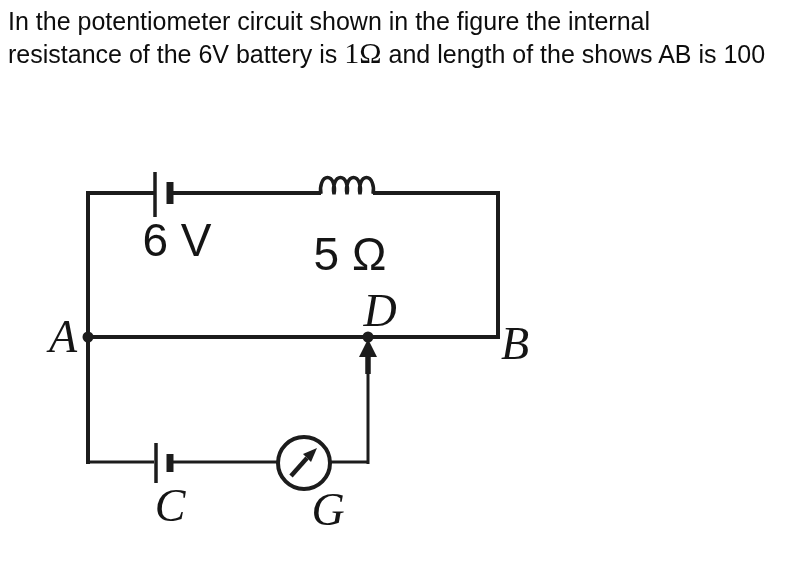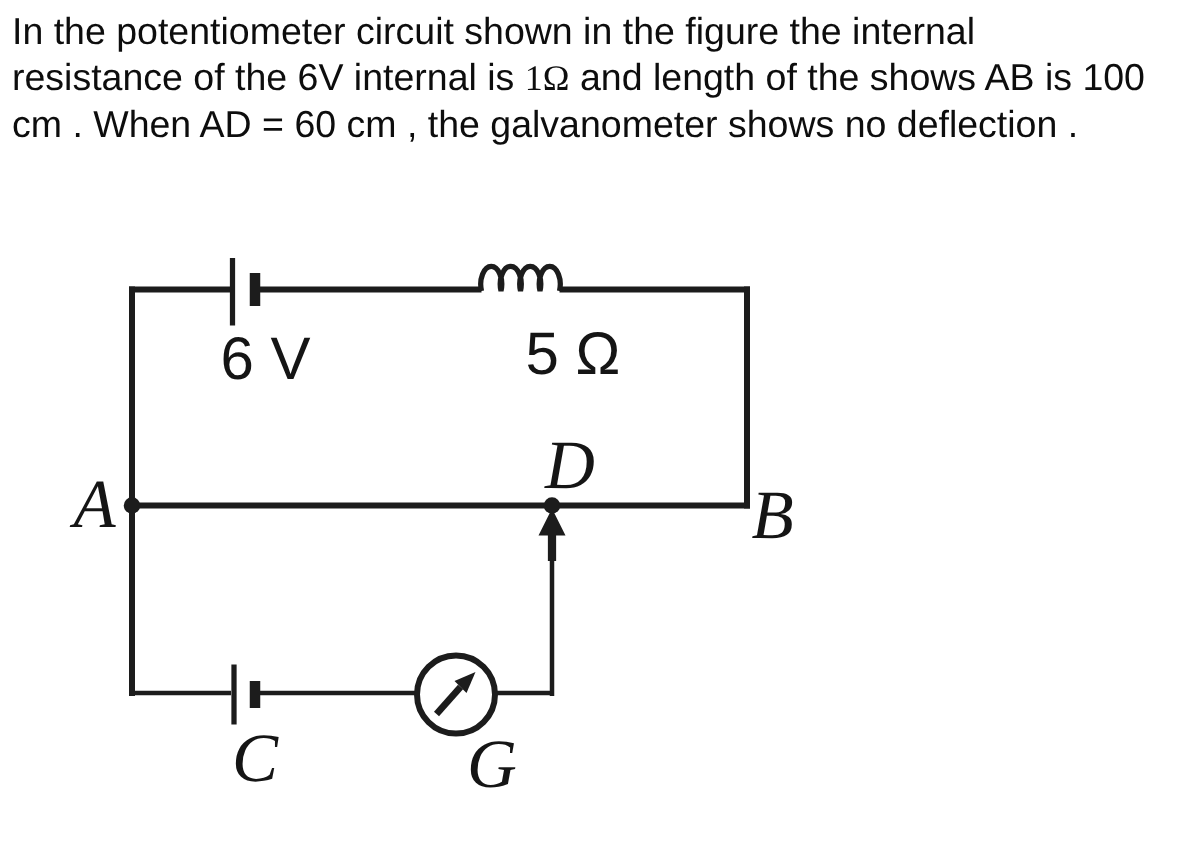--- a/index.html
+++ b/index.html
@@ -26,21 +26,21 @@
     font-family: "Liberation Sans", sans-serif;
   }
   .problem .line {
     display: block;
     white-space: nowrap;
     line-height: 31px;
     height: 31px;
   }
   .problem .math {
     font-family: "Liberation Serif", serif;
-    font-size: 24px;
+    font-size: 30px;
     line-height: 31px;
   }
   
   .diagram {
     position: absolute;
     left: 0;
     top: 0;
     width: 800px;
     height: 561px;
   }
@@ -50,45 +50,44 @@
     top: 0;
   }
   .diagram-label {
     position: absolute;
     transform: translate(-50%, -50%);
     color: #151515;
     white-space: nowrap;
   }
   .component-label {
     font-family: "Liberation Sans", sans-serif;
-    font-size: 40px;
+    font-size: 46px;
     letter-spacing: 0px;
   }
   .node-label {
     font-family: "Liberation Serif", serif;
     font-style: italic;
     font-size: 46px;
   }
   .lbl-battery { left: 177px; top: 240px; }
-  .lbl-resistor { left: 350px; top: 237px; margin-left: 32px; }
+  .lbl-resistor { left: 350px; top: 254px; }
   .lbl-a { left: 63px;  top: 336px; }
   .lbl-b { left: 515px; top: 343px; }
   .lbl-d { left: 380px; top: 310px; }
   .lbl-c { left: 170px; top: 505px; }
   .lbl-g { left: 328px; top: 509px; }
 </style>
 </head>
 <body>
 
 <div class="page">
 
   <div class="problem">
     <span class="line"><span>In the potentiometer circuit shown in the figure the internal</span></span>
-    <span class="line"><span>resistance of the 6V internal is </span><span class="math">1Ω</span><span> and length of the shows AB is 100</span></span>
-    <span class="line"><span>cm . When AD = 60 cm , the galvanometer shows no deflection .</span></span>
+    <span class="line"><span>resistance of the 6V battery is </span><span class="math">1Ω</span><span> and length of the shows AB is 100</span></span>
   </div>
 
   <div class="diagram">
     <svg width="800" height="561" viewBox="0 0 800 561">
       <g stroke="#1c1c1c" fill="none" stroke-linecap="butt">
 
         <path d="M88,191 V464" stroke-width="4"></path>
         <path d="M86,193 H155 M172,193 H321 M373,193 H500" stroke-width="4"></path>
         <path d="M498,191 V339" stroke-width="4"></path>
 

